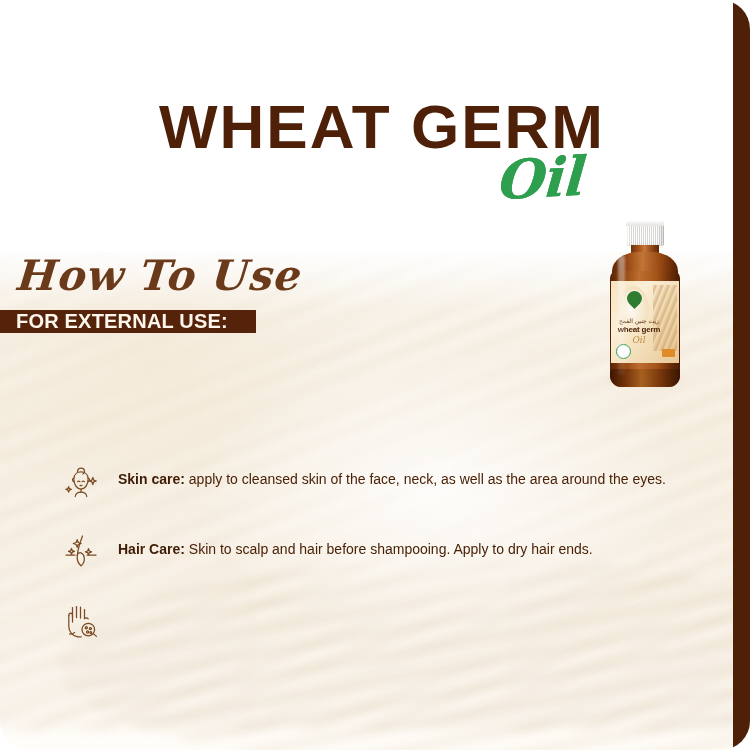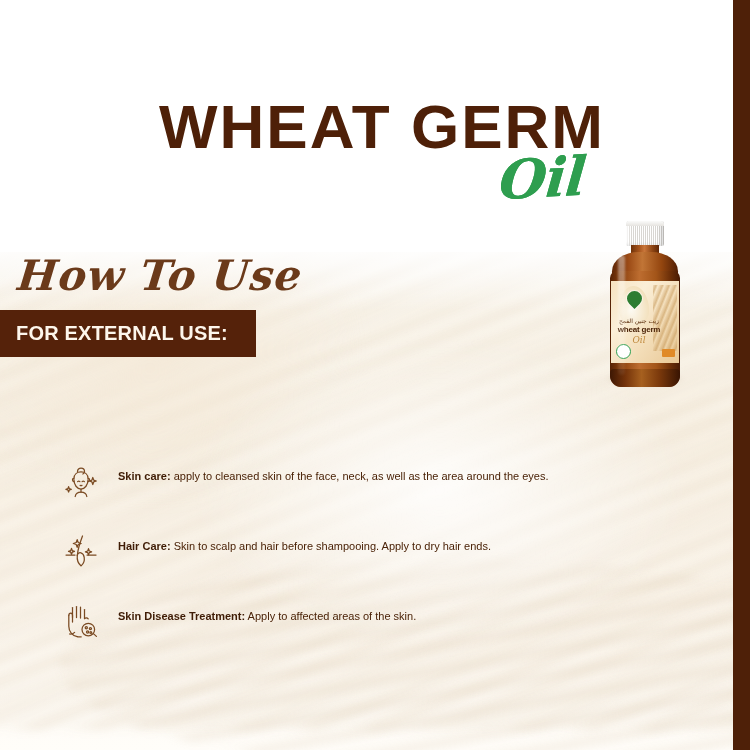--- a/index.html
+++ b/index.html
@@ -11,20 +11,21 @@
     overflow: hidden;
     font-family: "Liberation Sans", sans-serif;
   }
 
   .poster {
     position: relative;
     width: 750px;
     height: 750px;
     background: #fffdf8;
     overflow: hidden;
+    border-radius: 29px;
   }
 
   
   .bg-layer {
     position: absolute;
     inset: 0;
     z-index: 0;
   }
 
   .bg-base {
@@ -170,21 +171,21 @@
     color: #6b3a1a;
     letter-spacing: 1px;
     transform: skewX(-6deg);
   }
 
   .external-bar {
     position: absolute;
     left: 0;
     top: 310px;
     width: 256px;
-    height: 47px;
+    height: 23px;
     background: #55220a;
     z-index: 4;
     display: flex;
     align-items: center;
     padding-left: 16px;
   }
 
   .external-bar-label {
     color: #fdf6ec;
     font-family: "Liberation Sans", sans-serif;
@@ -401,21 +402,21 @@
     display: flex;
     align-items: center;
     justify-content: center;
   }
 
   .usage-icon svg { display: block; }
 
   .usage-text {
     flex: 1;
     font-family: "Liberation Sans", sans-serif;
-    font-size: 11px;
+    font-size: 14px;
     line-height: 1.45;
     color: #4a2207;
     padding-top: 9px;
   }
 
   .usage-text .lead {
     font-weight: 700;
     color: #3f1c05;
   }
 </style>
@@ -524,20 +525,17 @@
           <path d="M17.2 34.7c1.4.3 2.7.3 4 .1"></path>
           <path d="M14.6 30.4c-1.4 1.4-3.3 1.9-5 1.6"></path>
           <circle cx="28.3" cy="27.6" r="6.3"></circle>
           <path d="M33.4 31.6l3 2.8"></path>
           <circle cx="26.3" cy="25.8" r="1.1"></circle>
           <circle cx="30.4" cy="26.6" r="1.1"></circle>
           <circle cx="27.6" cy="30" r="1.1"></circle>
           <circle cx="30.8" cy="30.4" r="0.9"></circle>
         </svg>
       </span>
-      <span class="usage-text">
-        <b class="lead">Skin Disease Treatment:</b><span> Apply to affected areas of the skin.</span>
-      </span>
     </div>
 
   </div>
 
 </div>
 
 </body></html>

